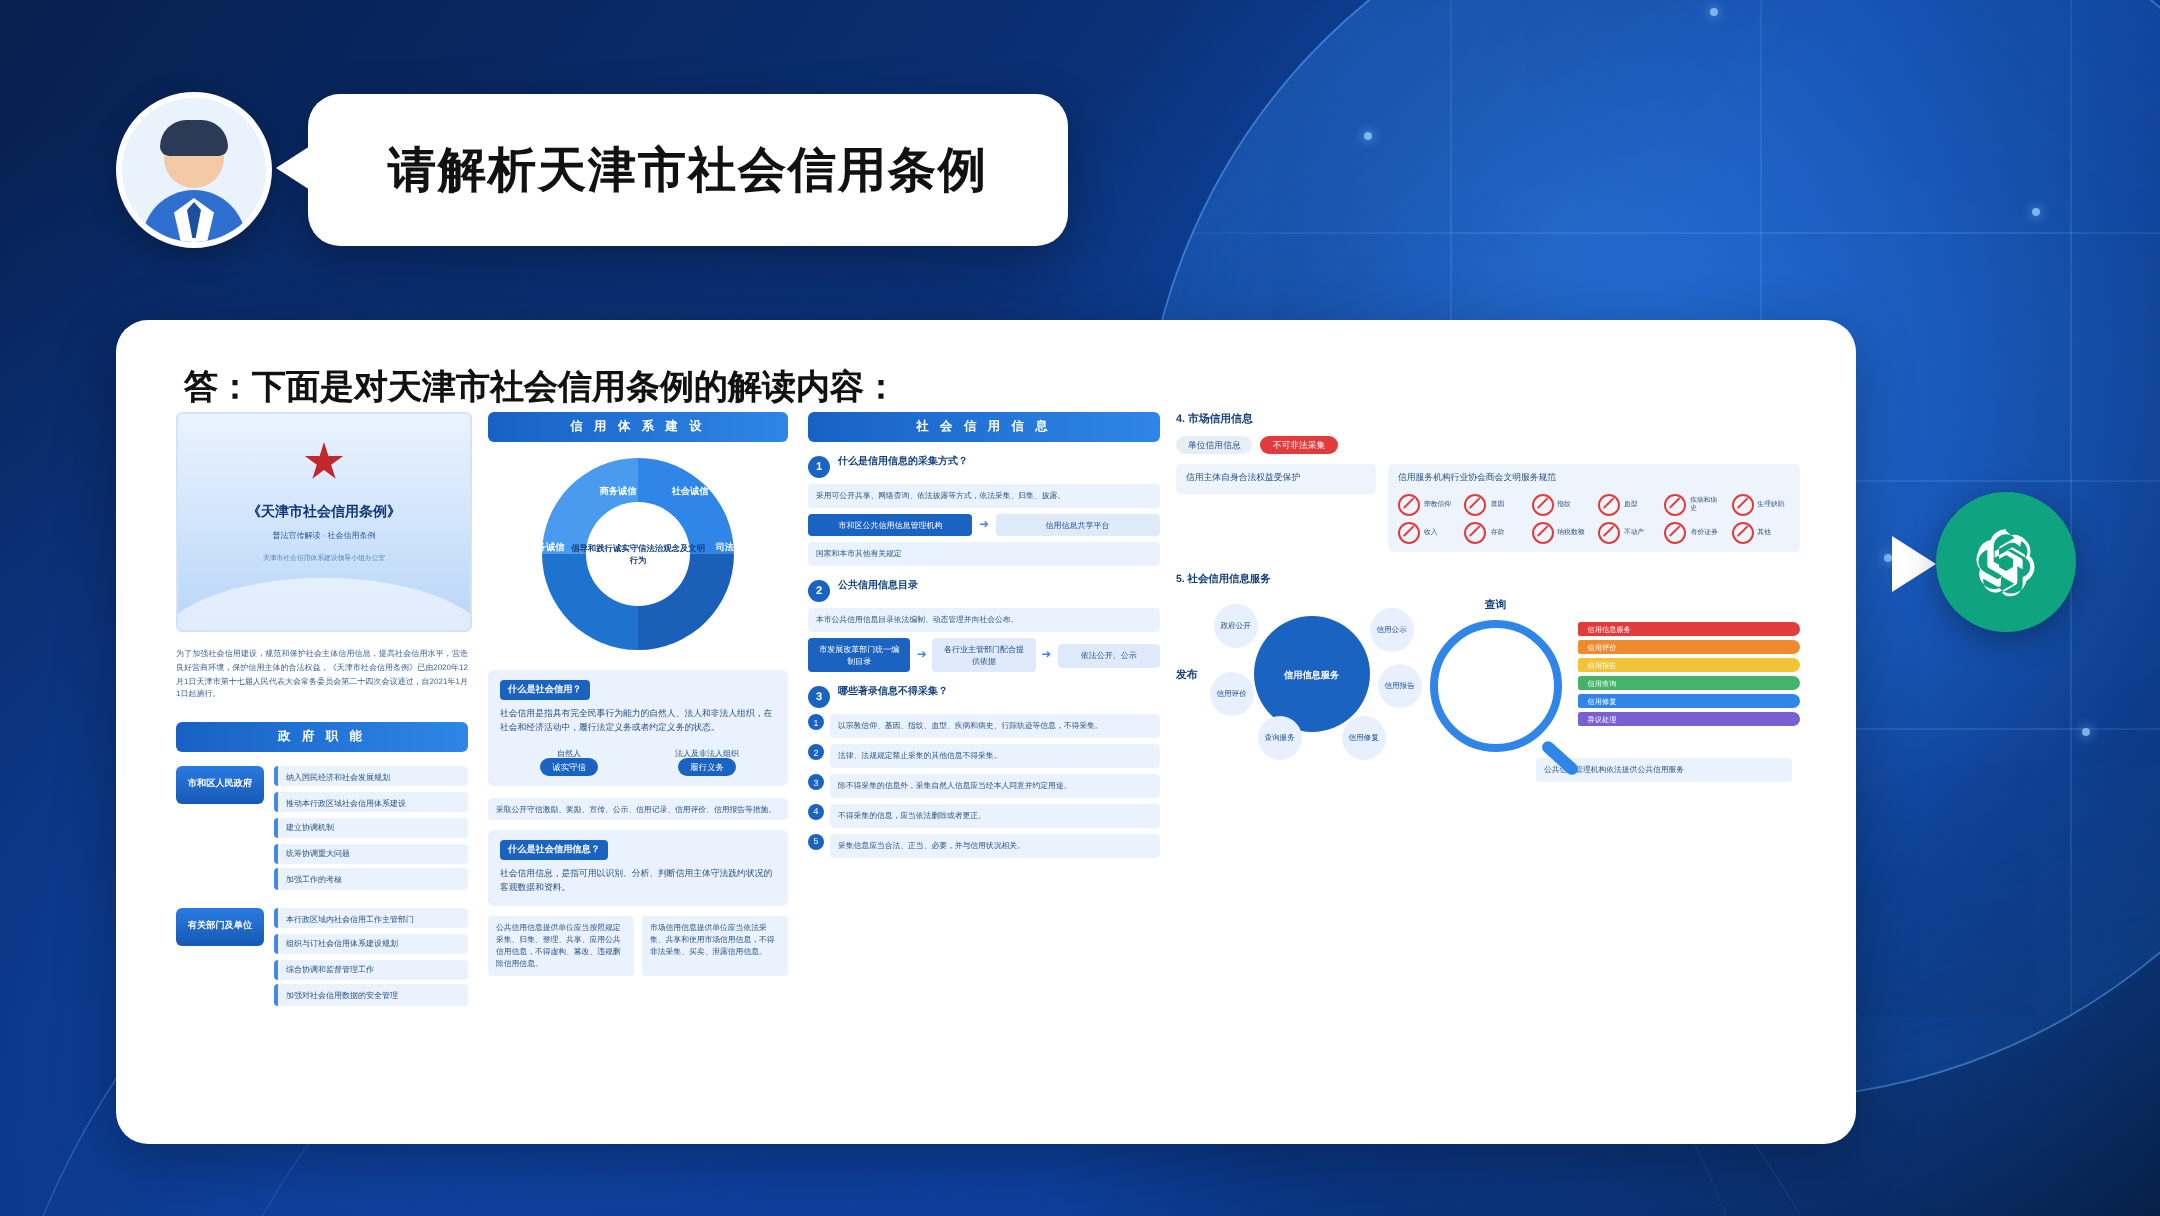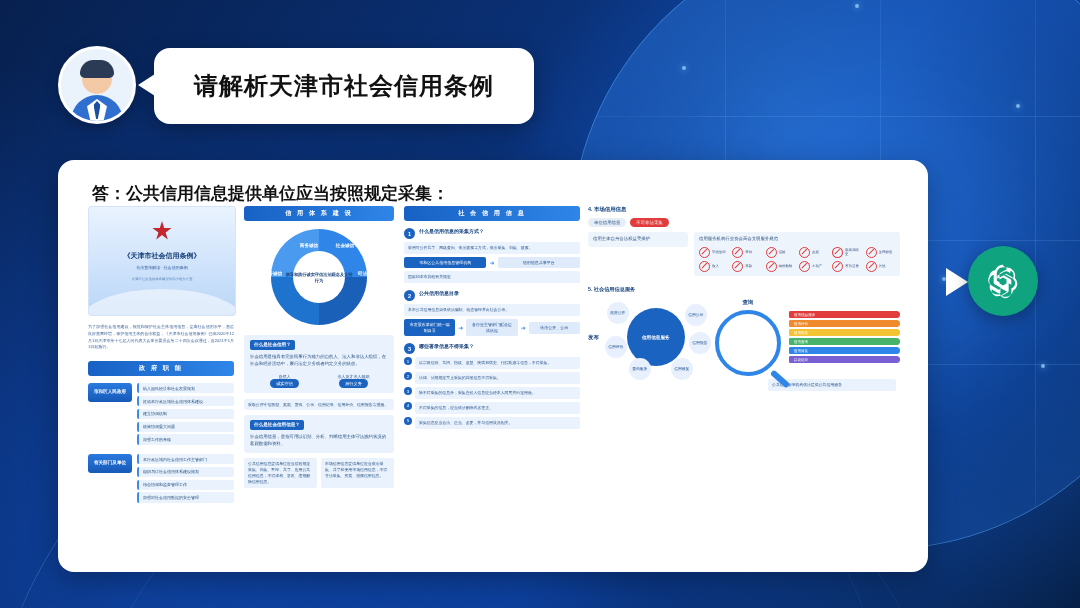--- a/index.html
+++ b/index.html
@@ -39,21 +39,21 @@
     transform:rotate(-8deg);
   }
   .swoosh2{
     position:absolute;left:60px;bottom:-210px;width:880px;height:430px;
     border-radius:50% 50% 0 0/100% 100% 0 0;
     border-top:2px solid rgba(90,170,255,0.18);
     transform:rotate(-4deg);
   }
 
   
-  .user-row{position:absolute;left:58px;top:46px;display:flex;align-items:flex-end;}
+  .user-row{position:absolute;left:58px;top:46px;display:flex;align-items:center;}
   .avatar{
     width:72px;height:72px;border-radius:50%;
     background:#eaf2fb;border:3px solid #fff;
     box-shadow:0 4px 14px rgba(0,0,0,.25);
     position:relative;overflow:hidden;flex:none;
   }
   .av-head{position:absolute;left:50%;top:15px;transform:translateX(-50%);width:30px;height:30px;border-radius:50%;background:#f3c9a6;}
   .av-hair{position:absolute;left:50%;top:11px;transform:translateX(-50%);width:34px;height:18px;border-radius:17px 17px 6px 6px;background:#2b3a55;}
   .av-body{position:absolute;left:50%;bottom:-4px;transform:translateX(-50%);width:52px;height:30px;border-radius:26px 26px 0 0;background:#2f6fd0;}
   .av-shirt{position:absolute;left:50%;bottom:-4px;transform:translateX(-50%);width:20px;height:26px;background:#fff;clip-path:polygon(50% 0,100% 28%,78% 100%,22% 100%,0 28%);}
@@ -213,21 +213,21 @@
     <span class="av-body"></span>
       <span class="av-shirt"></span>
       <span class="av-tie"></span>
   </div>
   <div class="bubble">
     <div class="bubble-text">请解析天津市社会信用条例</div>
   </div>
 </div>
 
 <div class="answer-card">
-  <div class="answer-title">答：公共信用信息提供单位应当按照规定采集：</div>
+  <div class="answer-title">答：下面是对天津市社会信用条例的解读内容：</div>
 
   <div class="info">
 
     <div class="panel c1">
       <div class="doc-cover">
         <span class="doc-emblem"></span>
         <div class="doc-title">《天津市社会信用条例》</div>
         <div class="doc-sub">普法宣传解读 · 社会信用条例</div>
         <div class="doc-sub2">天津市社会信用体系建设领导小组办公室</div>
         <span class="doc-wave"></span>

